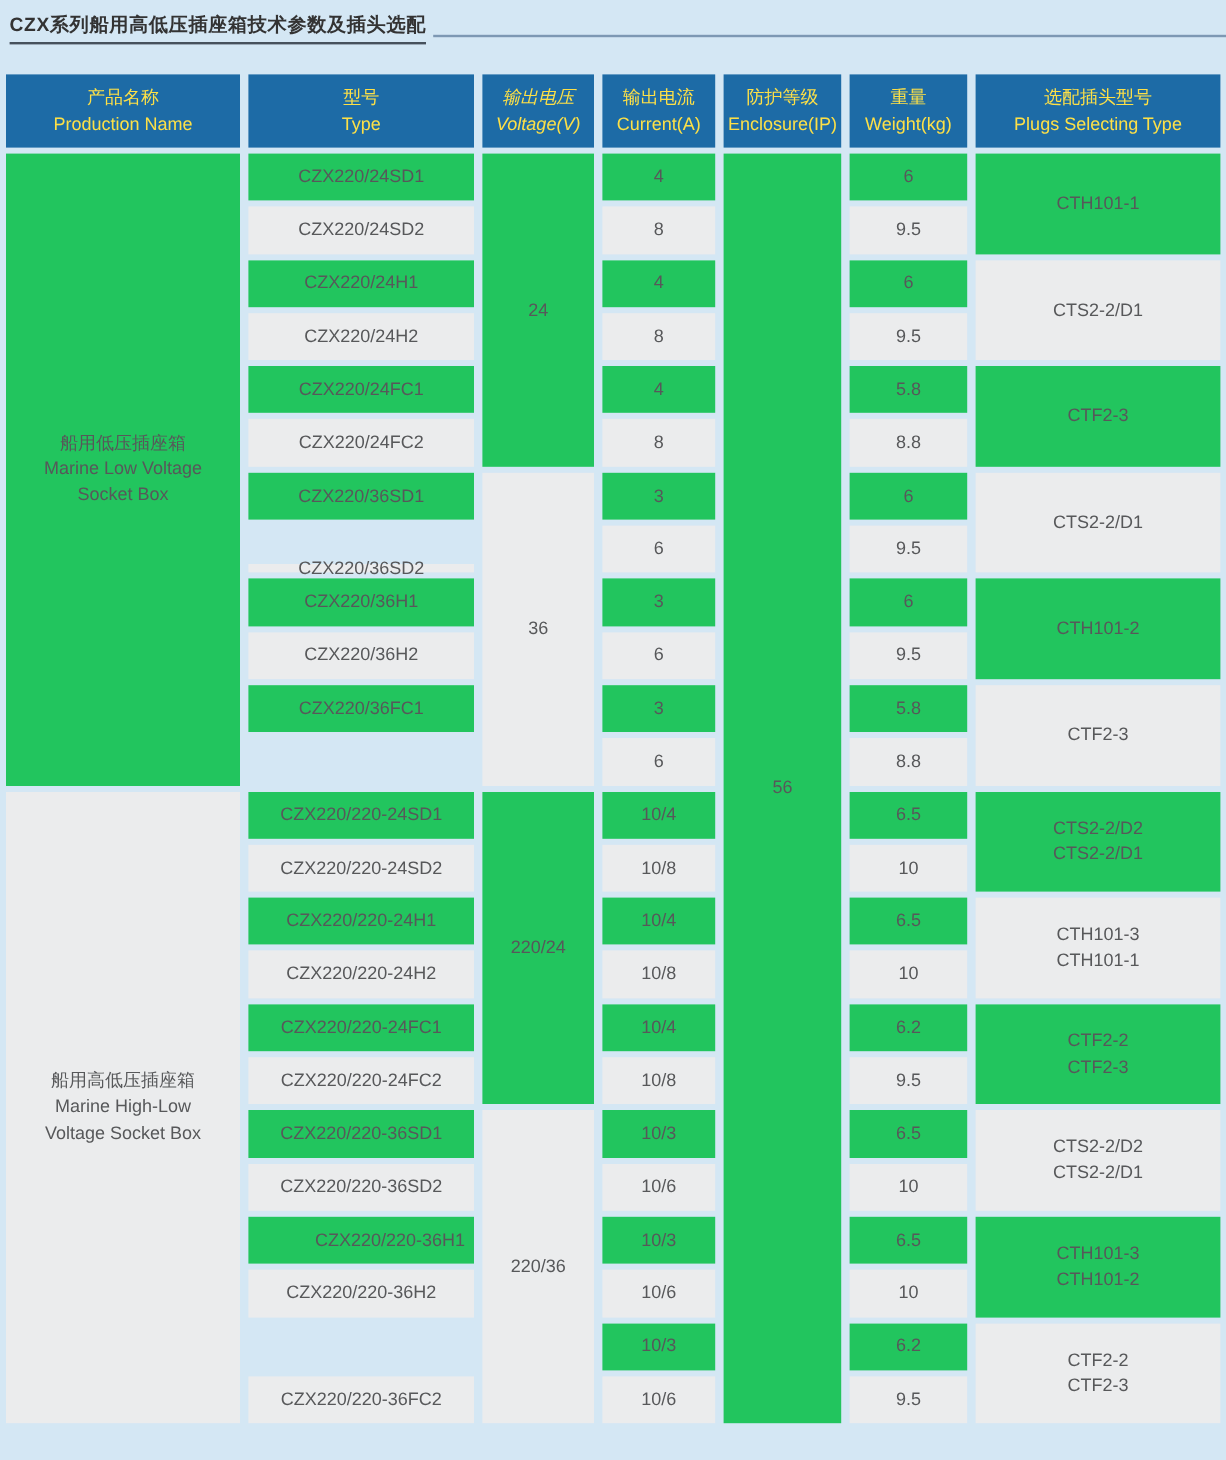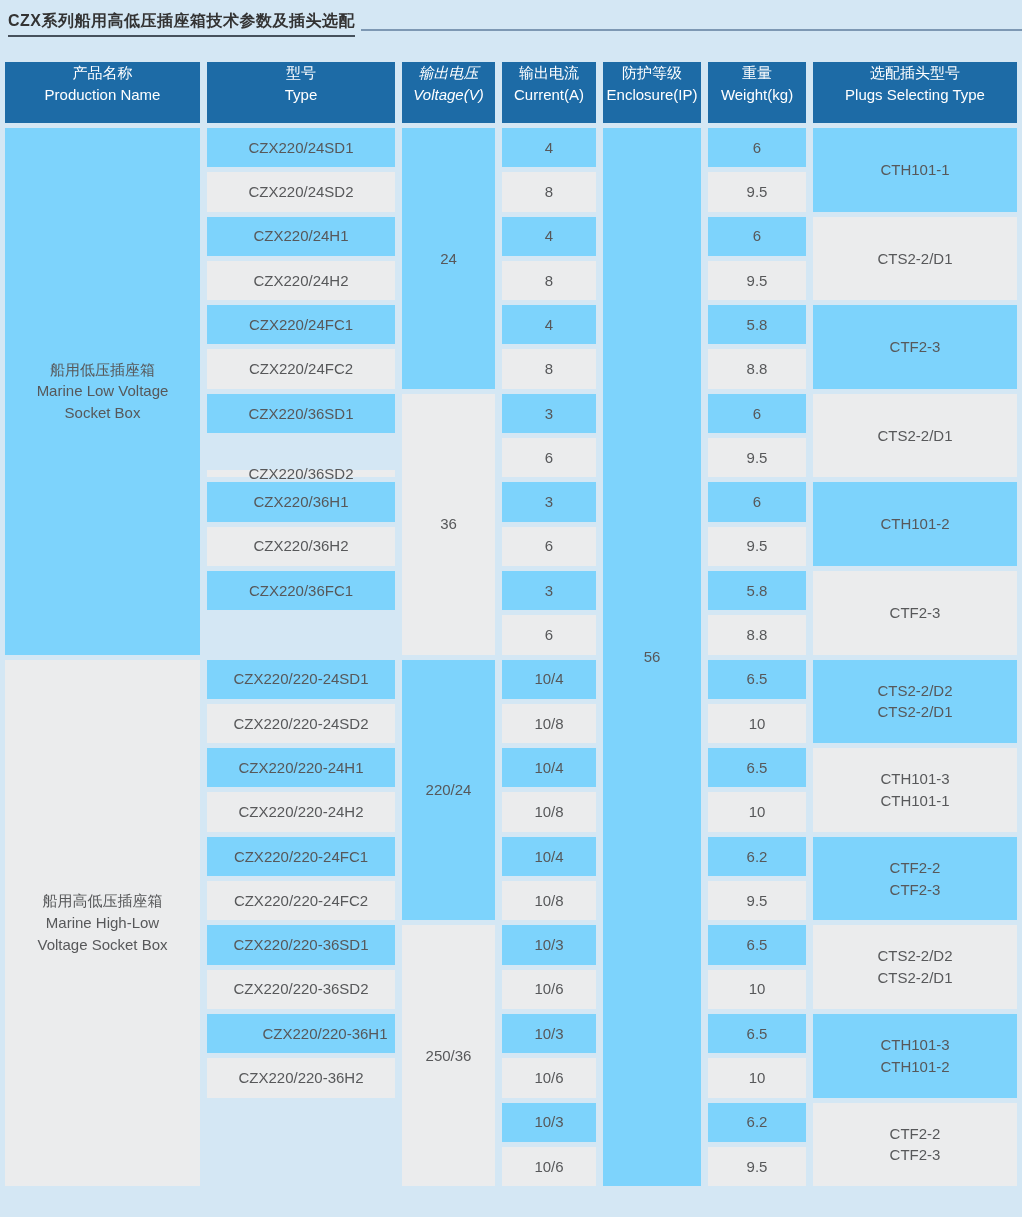--- a/index.html
+++ b/index.html
@@ -35,40 +35,41 @@
   .grid {
     margin: 25px 5px 0 5px;
     display: grid;
     grid-template-columns: 195px 188px 93px 94px 98px 98px 1fr;
     grid-template-rows: 61px repeat(24, 39.3px);
     gap: 5px 7px;
   }
 
   .th {
     background: #1d6ba6;
-    color: #ffffff;
+    color: #fde047;
     display: flex;
     flex-direction: column;
     align-items: center;
+    justify-content: center;
     text-align: center;
     font-size: 15px;
     line-height: 1.45;
   }
 
   .cell {
     display: flex;
     flex-direction: column;
     align-items: center;
     justify-content: center;
     text-align: center;
     color: #57585a;
     font-size: 15px;
     line-height: 1.45;
   }
-  .dark  { background: #7dd3fc; }
+  .dark  { background: #22c55e; }
   .light { background: #ebeced; }
 </style>
 </head>
 <body>
 
 <div class="page">
   <div class="title-row">
     <span class="title">CZX系列船用高低压插座箱技术参数及插头选配</span>
     <span class="title-rule"></span>
   </div>
@@ -305,37 +306,40 @@
       </div>
       <div class="cell light" style="grid-area: 23 / 6 / span 1;">
         <div>10</div>
       </div>
       <div class="cell dark" style="grid-area: 24 / 4 / span 1;">
         <div>10/3</div>
       </div>
       <div class="cell dark" style="grid-area: 24 / 6 / span 1;">
         <div>6.2</div>
       </div>
+      <div class="cell light" style="grid-area: 25 / 2 / span 1;">
+        <div>CZX220/220-36FC2</div>
+      </div>
       <div class="cell light" style="grid-area: 25 / 4 / span 1;">
         <div>10/6</div>
       </div>
       <div class="cell light" style="grid-area: 25 / 6 / span 1;">
         <div>9.5</div>
       </div>
       <div class="cell dark" style="grid-area: 2 / 3 / span 6;">
         <div>24</div>
       </div>
       <div class="cell light" style="grid-area: 8 / 3 / span 6;">
         <div>36</div>
       </div>
       <div class="cell dark" style="grid-area: 14 / 3 / span 6;">
         <div>220/24</div>
       </div>
       <div class="cell light" style="grid-area: 20 / 3 / span 6;">
-        <div>250/36</div>
+        <div>220/36</div>
       </div>
       <div class="cell dark" style="grid-area: 2 / 5 / span 24;">
         <div>56</div>
       </div>
       <div class="cell dark" style="grid-area: 2 / 7 / span 2;">
         <div>CTH101-1</div>
       </div>
       <div class="cell light" style="grid-area: 4 / 7 / span 2;">
         <div>CTS2-2/D1</div>
       </div>

